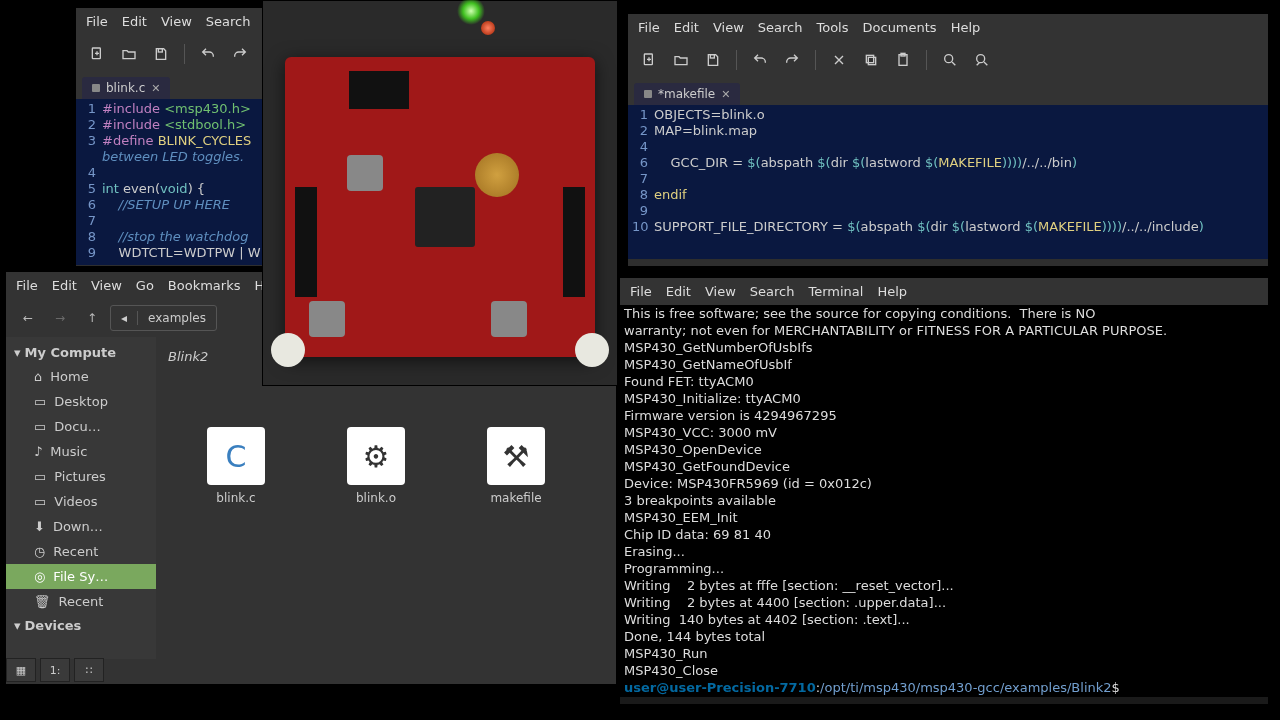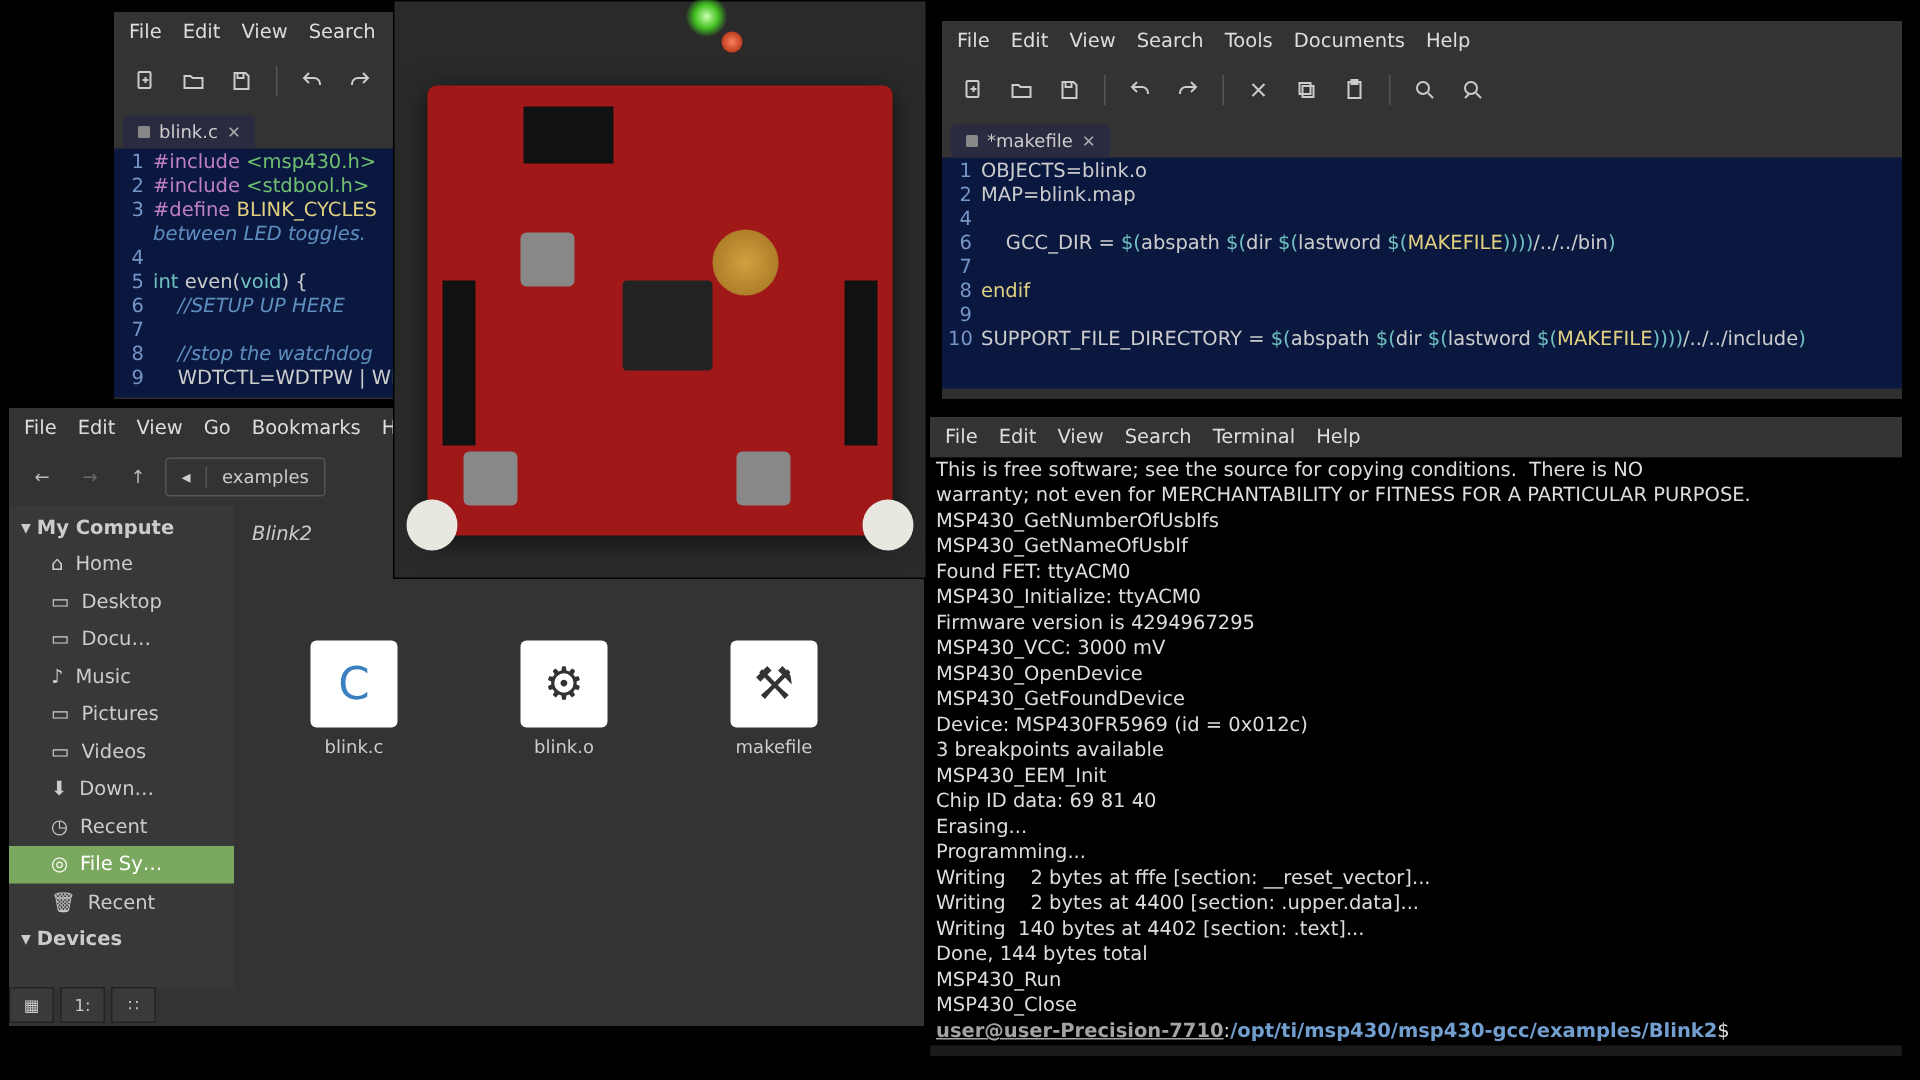--- a/index.html
+++ b/index.html
@@ -44,22 +44,22 @@
 .fbox { width:58px; height:58px; background:#fff; border-radius:4px; display:flex; align-items:center; justify-content:center; font-size:30px; color:#333; }
 .fm-status { padding:6px 10px; font-size:12px; color:#bbb; text-align:center; border-top:1px solid #444; background:#333; position:relative;}
 .fm-nav { display:flex; align-items:center; gap:4px; padding:6px 8px; background:#333; }
 .fm-navbtn { width:28px; height:26px; display:flex; align-items:center; justify-content:center; color:#bbb; }
 .fm-path { display:flex; align-items:center; border:1px solid #555; border-radius:3px; height:26px; }
 .fm-path span { padding:0 10px; }
 
 
 #term { left: 620px; top: 278px; width: 648px; height: 426px; background:#1a1a1a; }
 .term-body { font-family: "DejaVu Sans Mono", monospace; font-size: 13px; line-height: 17px; padding: 0 4px; color: #ddd; white-space: pre-wrap; background:#000; height: 392px; overflow:hidden;}
-.prompt-user { color:#a3a3a3; font-weight:bold;text-decoration:underline; }
-.prompt-path { color:#729fcf; font-weight:bold;margin-top:20px; }
+.prompt-user { color:#0369a1; font-weight:bold; }
+.prompt-path { color:#729fcf; font-weight:normal;margin-top:20px; }
 
 
 #hw { position:absolute; left:262px; top:0; width:356px; height:386px; background:#2a2a2a; border:1px solid #000; }
 .board { position:absolute; left:22px; top:56px; width:310px; height:300px; background:#a01818; border-radius:6px; box-shadow: 0 4px 18px rgba(0,0,0,.6); }
 .chip { position:absolute; left:130px; top:130px; width:60px; height:60px; background:#222; border-radius:3px; }
 .btn-sq { position:absolute; width:36px; height:36px; background:#888; border-radius:4px; }
 .pin-hdr { position:absolute; width:22px; background:#111; }
 .led-g { position:absolute; width:28px; height:28px; background: radial-gradient(circle,#cfffb0 0%, #40c020 40%, transparent 70%); border-radius:50%; left:194px; top:-4px; }
 .led-r { position:absolute; width:14px; height:14px; background: radial-gradient(circle,#ff8060,#a02000); left:218px; top:20px; border-radius:50%;}
 .coin { position:absolute; width:44px; height:44px; border-radius:50%; background:radial-gradient(circle,#d0a040,#a07020); left:190px; top:96px;}

